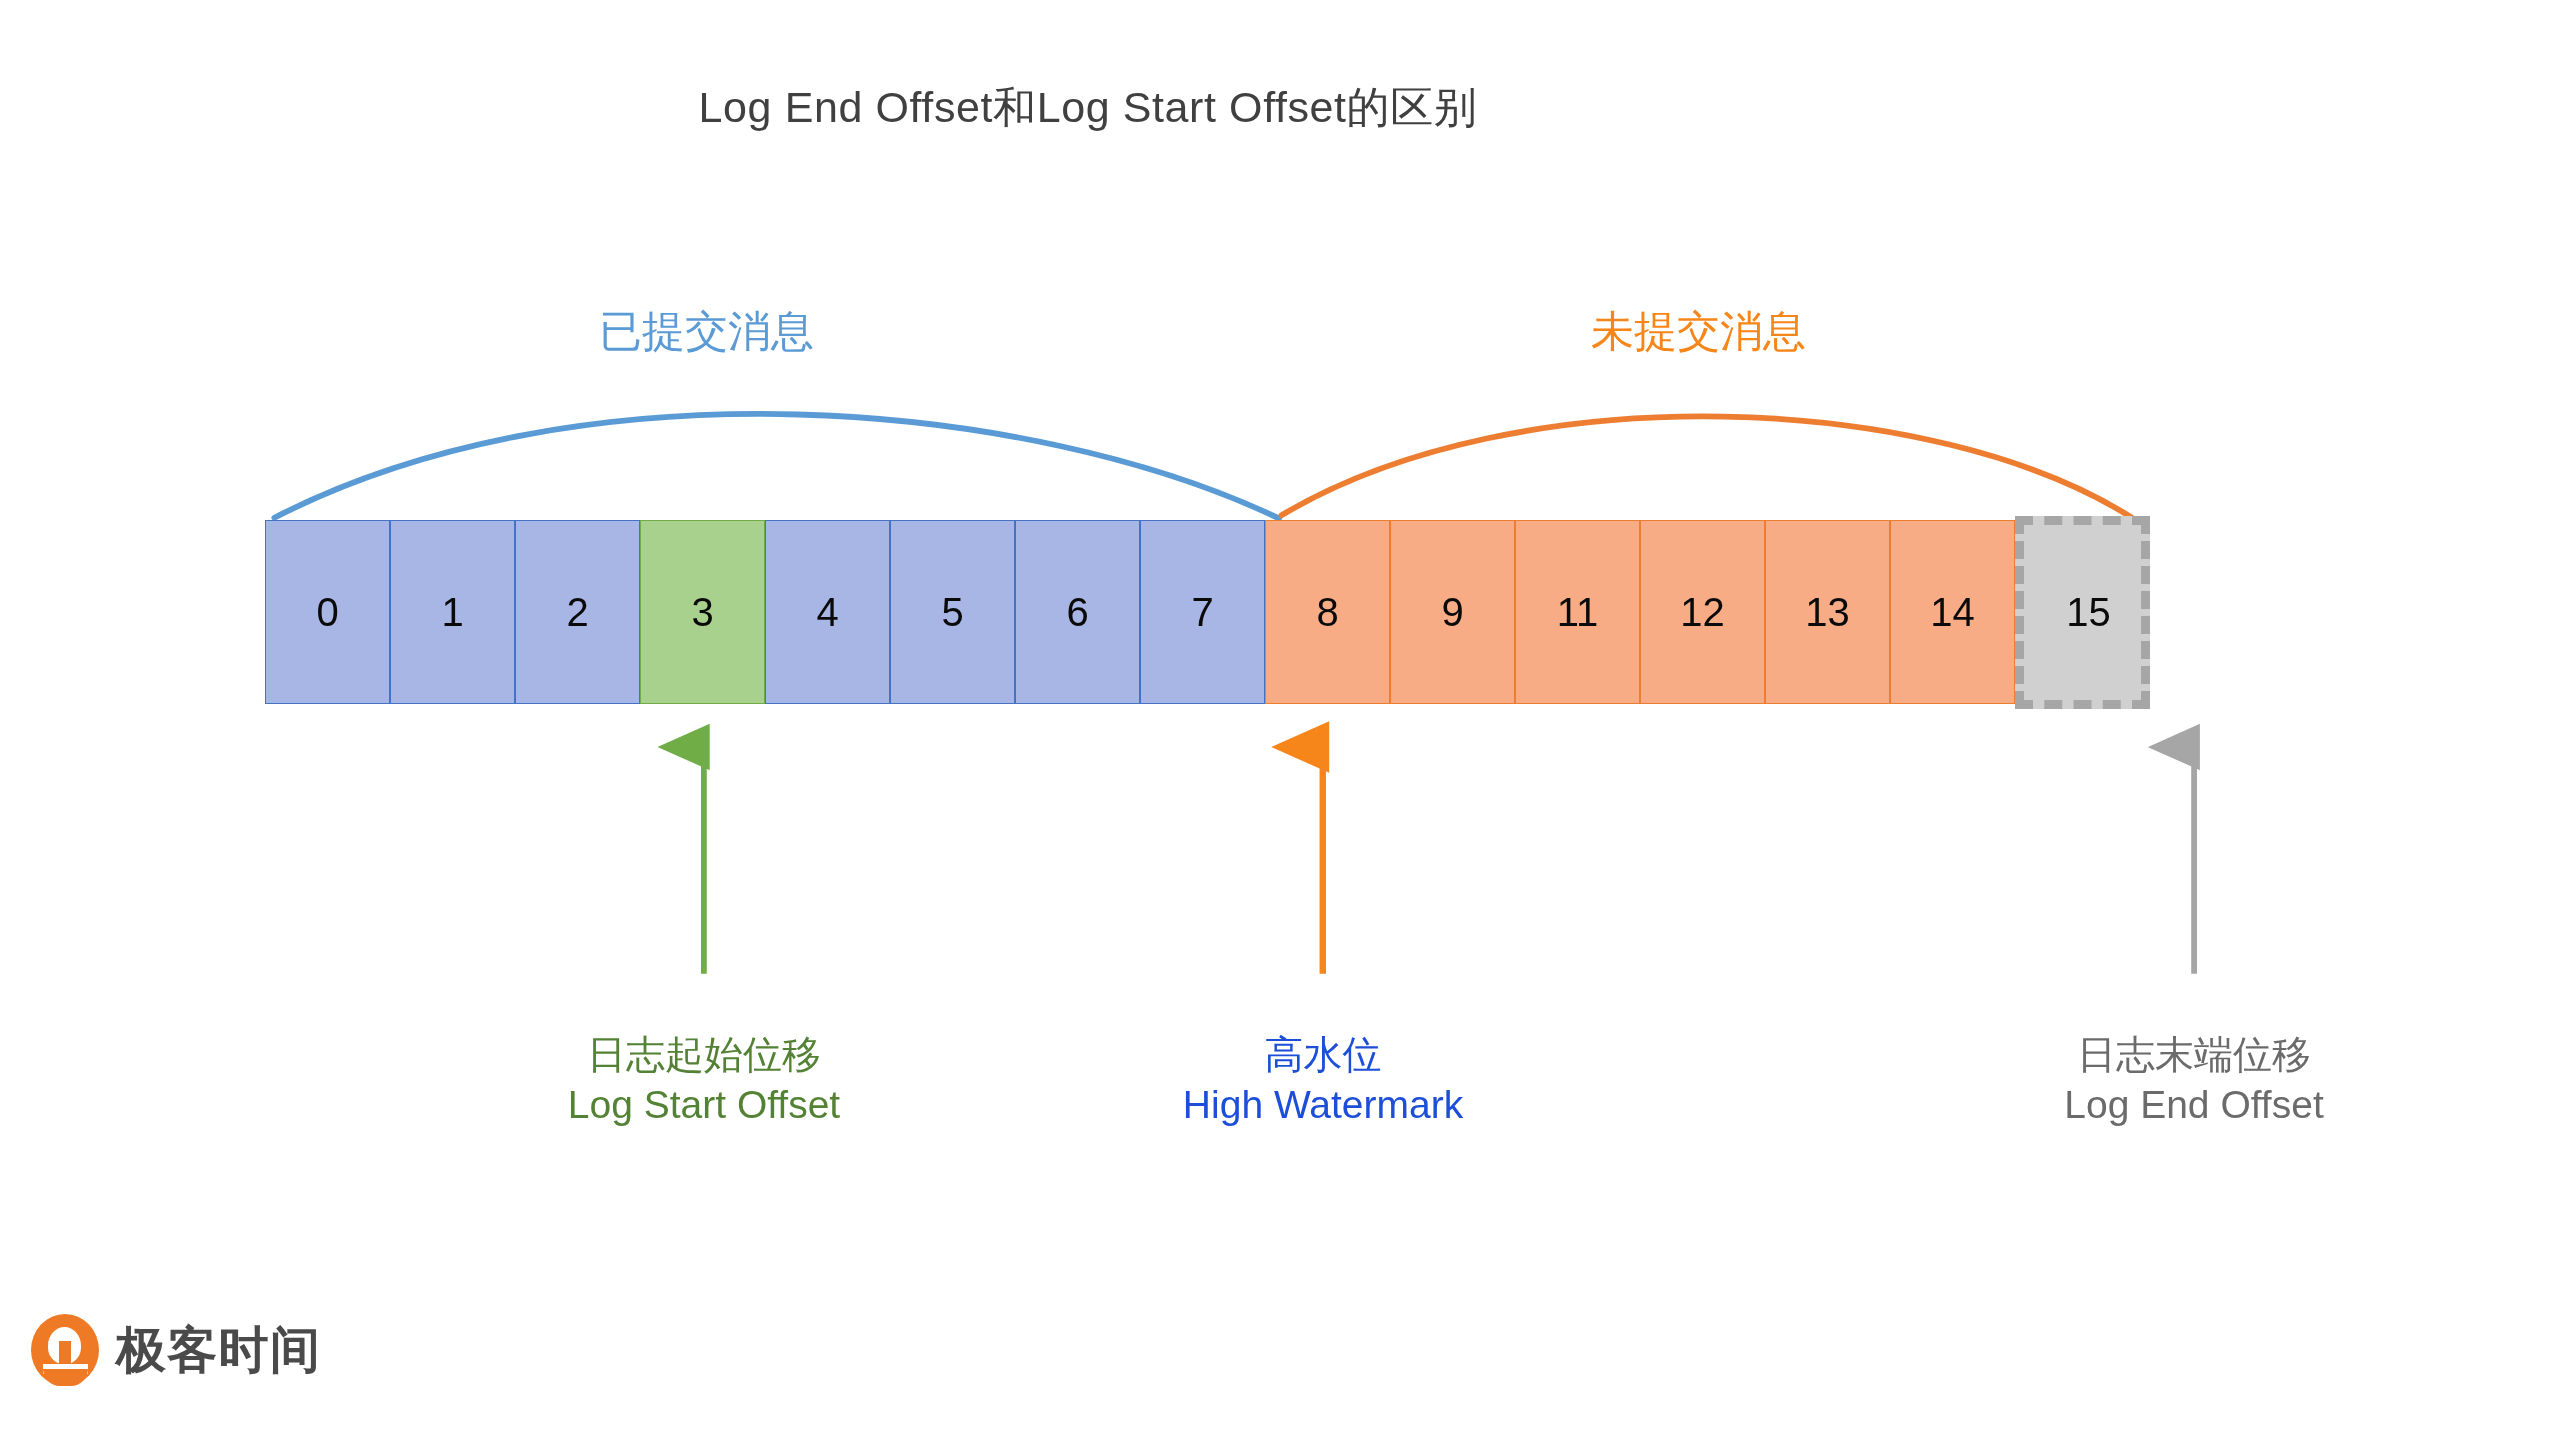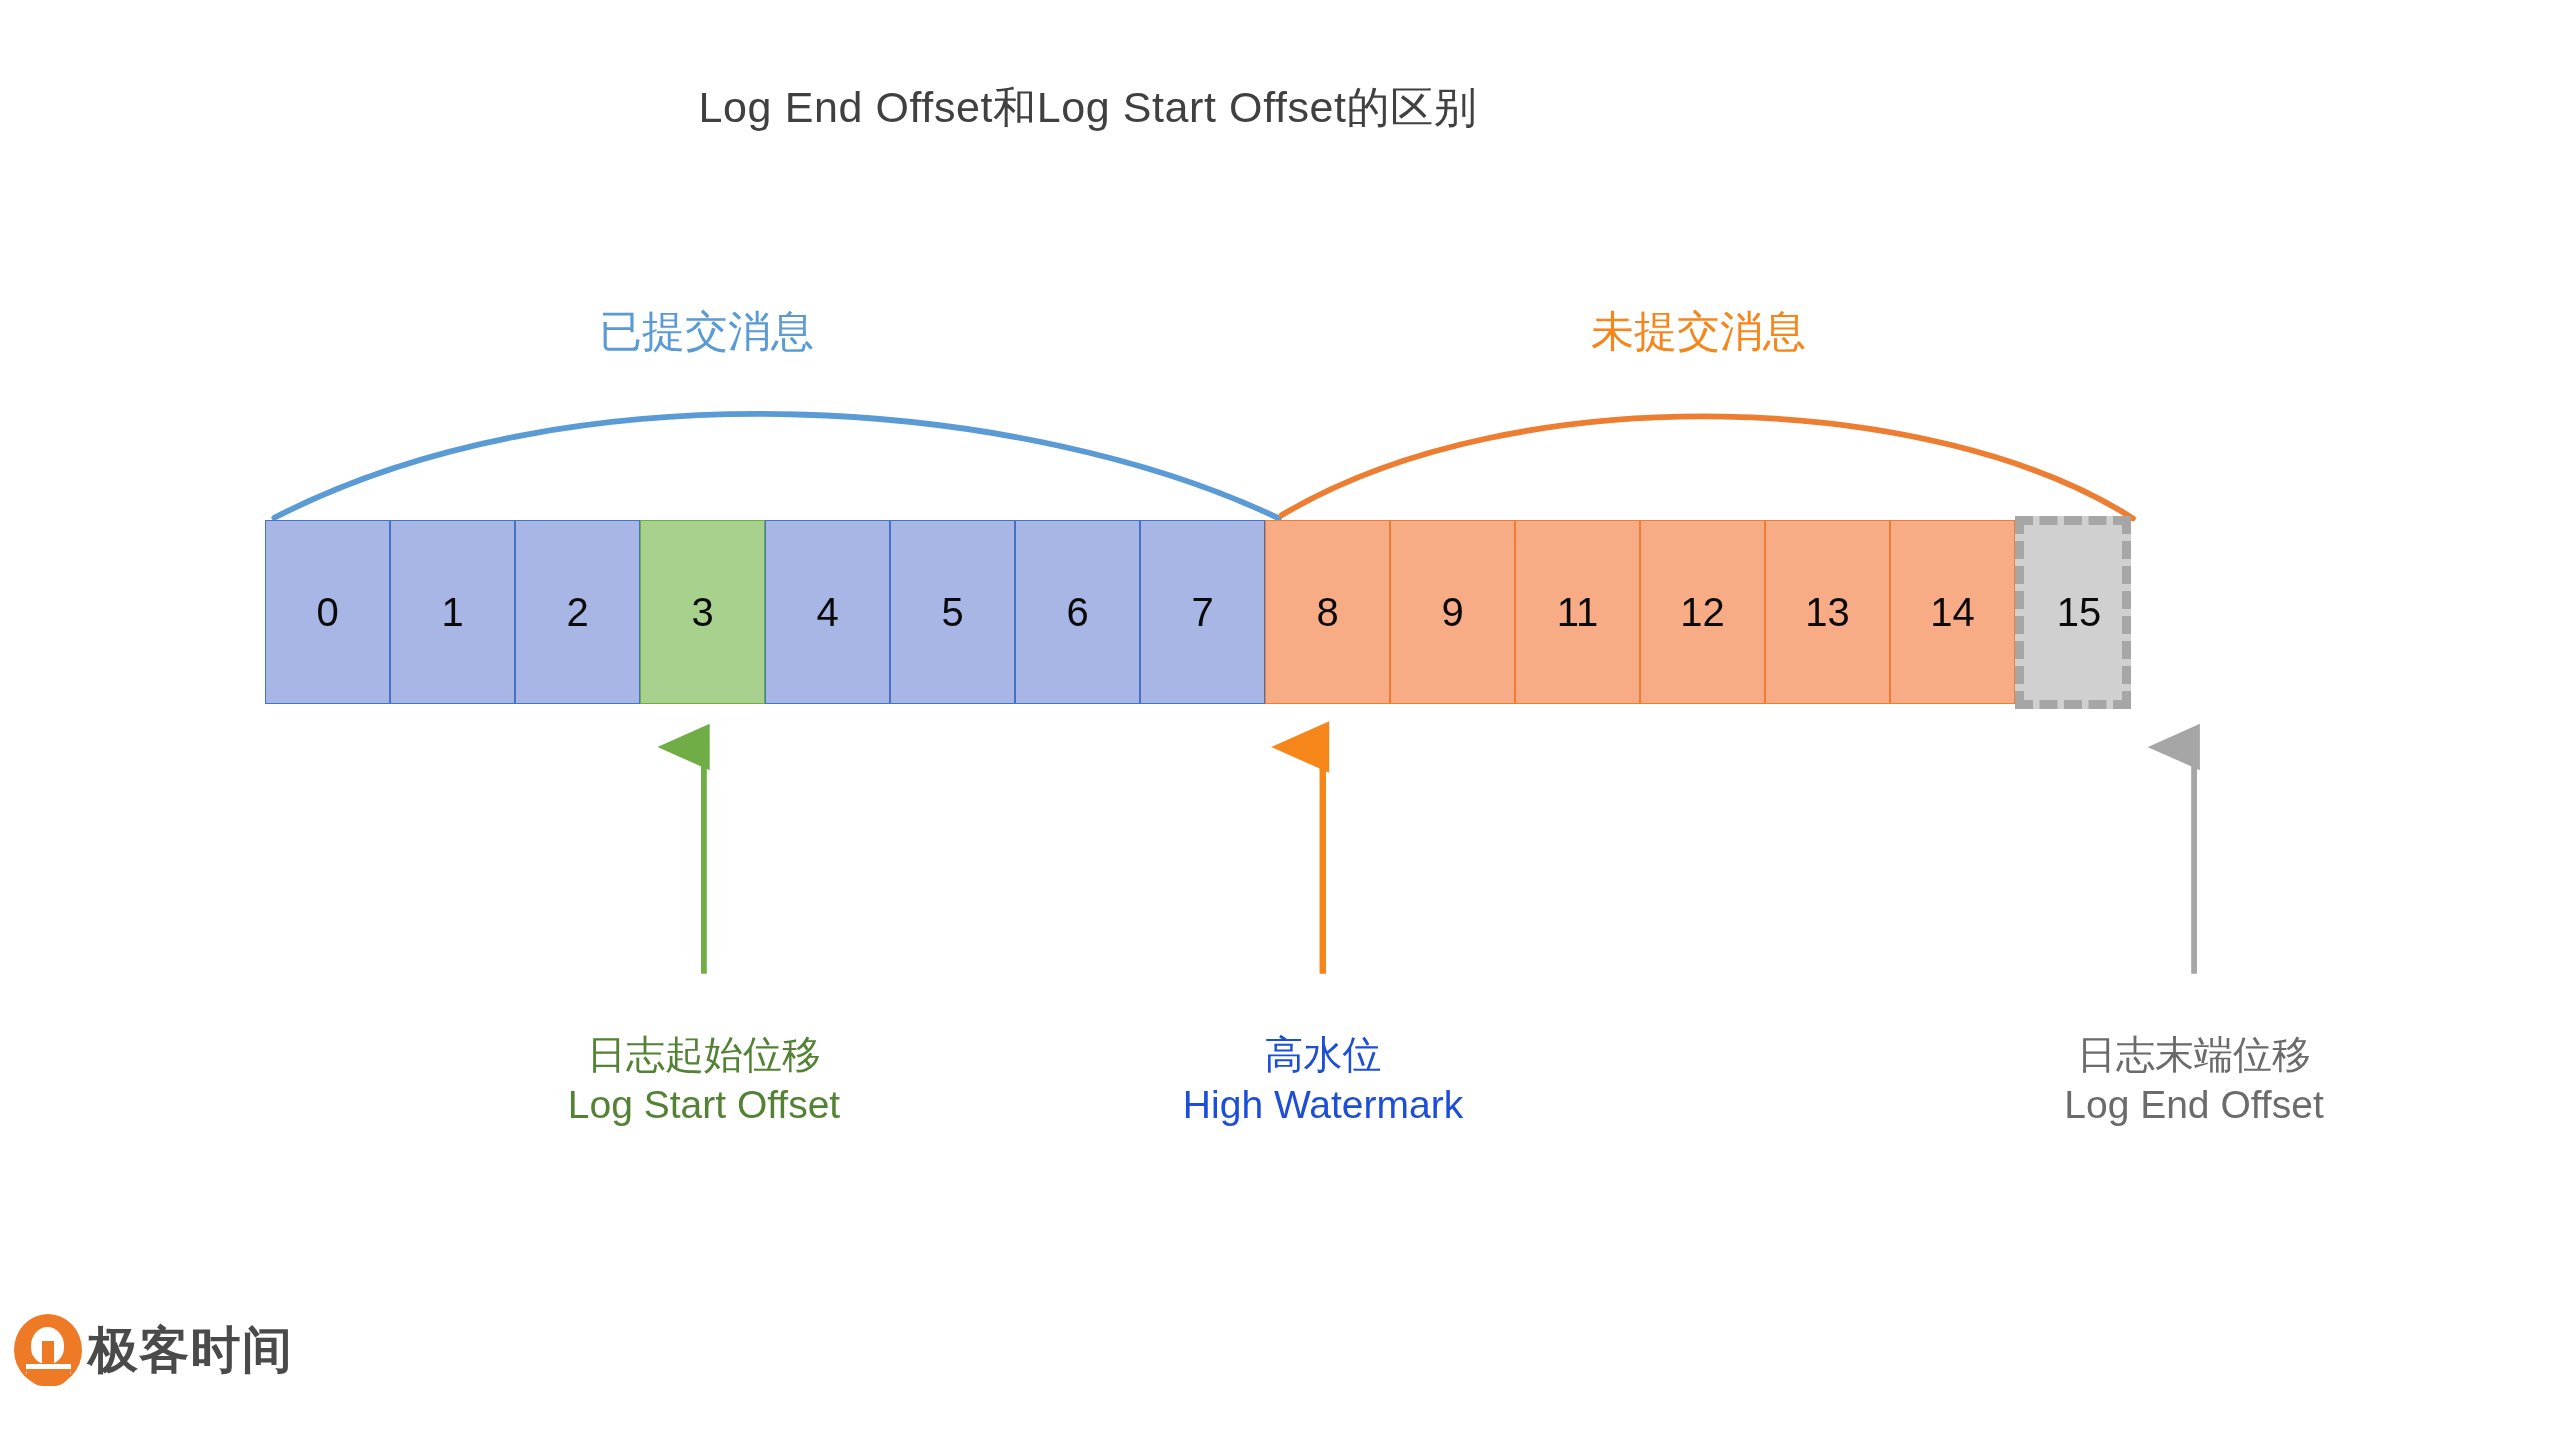--- a/index.html
+++ b/index.html
@@ -33,35 +33,35 @@
     display:flex;align-items:center;justify-content:center;
     font-size:40px;color:#0a0a0a;position:relative;
   }
   .cell.blue{background:#A7B6E5;border:1.9px solid #4472C4;border-right-width:1.3px;border-left-width:1.3px;}
   .cell.blue.first{border-left-width:1.9px;}
   .cell.green{background:#A9D18E;border:1.9px solid #70AD47;}
   .cell.orange{background:#F8AC86;border:1.9px solid #ED7D31;border-right-width:1.3px;border-left-width:1.3px;}
   .cell.orange.first{border-left-width:1.9px;}
   .cell.orange.last{border-right-width:1.9px;}
   .cell.gray{
-    width:116px;height:193px;margin-top:-4.5px;
+    width:135px;height:193px;margin-top:-4.5px;
     background:#D0D0D0;border:9px dashed #A6A6A6;
     font-size:40px;color:#0a0a0a;padding-left:12px;
   }
 
   
   .annot{position:absolute;text-align:center;font-size:39px;line-height:1.28;white-space:nowrap;}
   .annot .cn{display:block;}
   .annot .en{display:block;}
   .annot.lso{left:704px;top:1030px;transform:translateX(-50%);color:#548235;}
   .annot.hw{left:1323px;top:1030px;transform:translateX(-50%);color:#1d4ed8;}
   .annot.leo{left:2194px;top:1030px;transform:translateX(-50%);color:#6B6B6B;}
 
   
-  .logo{position:absolute;left:14px;top:1314px;display:flex;align-items:center;gap:6px;}
+  .logo{position:absolute;left:31px;top:1314px;display:flex;align-items:center;gap:17px;}
   .logo-mark{position:relative;width:68px;height:72px;}
   .logo-mark .ring{
     position:absolute;left:0;top:0;width:68px;height:72px;border-radius:50%;
     background:#EE7A26;
   }
   .logo-mark .hole{
     position:absolute;left:17.4px;top:13px;width:33px;height:37px;border-radius:50% 50% 45% 45%;
     background:#ffffff;
   }
   .logo-mark .stem{

